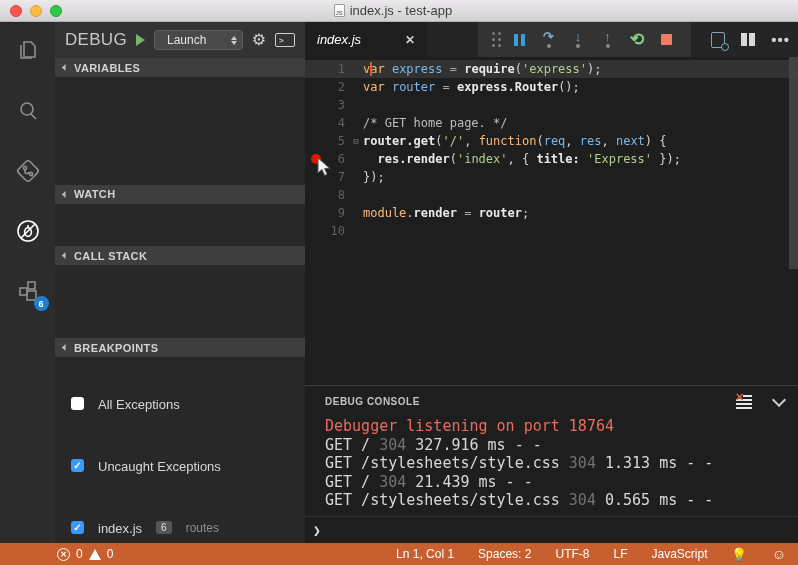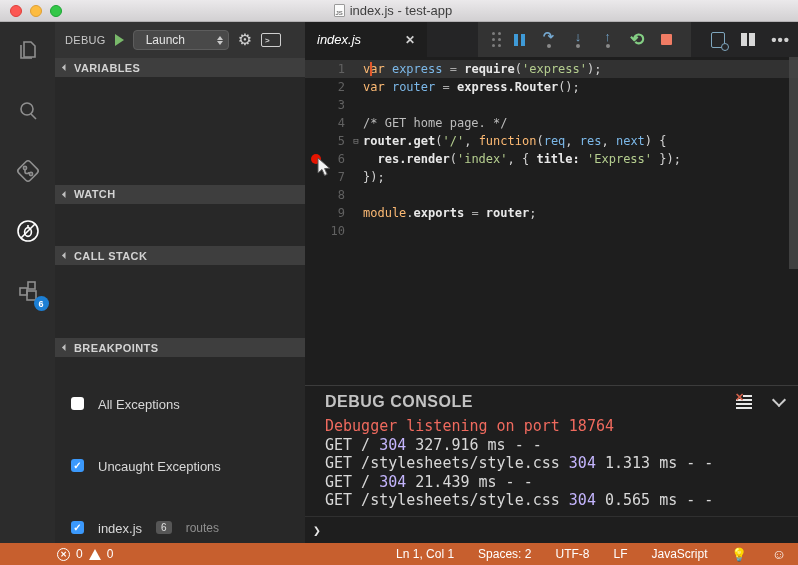--- a/index.html
+++ b/index.html
@@ -27,21 +27,21 @@
   .activitybar { width:55px; background:#2c2c2c; flex:none; display:flex; flex-direction:column; align-items:center; padding-top:14px; gap:30px; }
   .act { position:relative; width:30px; height:30px; display:flex; align-items:center; justify-content:center; cursor:pointer; }
   .act svg { stroke:#8f8f8f; fill:none; stroke-width:1.6; }
   .act.active svg { stroke:#ffffff; }
   .act .badge { position:absolute; right:-6px; bottom:-5px; min-width:15px; height:15px; border-radius:50%;
                 background:#1c7fd4; color:#fff; font-size:9px; font-weight:bold; display:flex; align-items:center; justify-content:center; }
 
   
   .sidebar { width:250px; flex:none; background:#282828; display:flex; flex-direction:column; font-size:13px; color:#d8d8d8; }
   .dbg-toolbar { height:36px; flex:none; background:#333333; display:flex; align-items:center; gap:9px; padding:0 10px; }
-  .dbg-label { font-size:11px; color:#c8c8c8; letter-spacing:.3px; }
+  .dbg-label { font-size:17px; color:#c8c8c8; letter-spacing:.3px; }
   .playbtn { width:0; height:0; border-left:9px solid #79b96a; border-top:6px solid transparent; border-bottom:6px solid transparent; cursor:pointer; }
   .launchsel { background:#494949; border:1px solid #5d5d5d; border-radius:4px; height:20px; flex:1; max-width:96px;
                display:flex; align-items:center; justify-content:space-between; padding:0 5px 0 12px; color:#e4e4e4; font-size:12px; cursor:pointer; }
   .updn { display:flex; flex-direction:column; gap:1px; align-items:center; }
   .updn i { width:0; height:0; border-left:3px solid transparent; border-right:3px solid transparent; }
   .updn .u { border-bottom:4px solid #c9c9c9; } .updn .d { border-top:4px solid #c9c9c9; }
   .gear { color:#d0d0d0; font-size:16px; cursor:pointer; line-height:1; }
   .consolebtn { width:20px; height:14px; border:1px solid #cfcfcf; border-radius:2px; color:#cfcfcf; font-size:8px;
                 display:flex; align-items:center; padding-left:3px; cursor:pointer; font-weight:bold; }
 
@@ -92,29 +92,29 @@
   .tok-fn { color:#e8e8e8; font-weight:bold; } .tok-str { color:#b5ce8f; } .tok-cmt { color:#bdbdbd;text-align:center; }
   .tok-p { color:#d4d4d4; }
   .caret { position:absolute; left:65px; top:2px; width:2px; height:14px; background:#e2572b; }
   .bpdot { position:absolute; left:6px; top:4px; width:10px; height:10px; border-radius:50%; background:#e51400; cursor:pointer; }
   .mousecursor { position:absolute; left:11px; top:100px; z-index:5; pointer-events:none; }
   .vscroll { position:absolute; right:0; top:0; width:9px; height:212px; background:#464646; opacity:.85; cursor:pointer; }
 
   
   .panel { flex:1; border-top:1px solid #3c3c3c; display:flex; flex-direction:column; background:#1e1e1e; min-height:0; }
   .panel-hdr { height:31px; flex:none; display:flex; align-items:center; padding:0 14px 0 20px; }
-  .panel-title { font-size:16px; font-weight:bold; letter-spacing:.5px; color:#c3c3c3; flex:1; }
+  .panel-title { font-size:10px; font-weight:bold; letter-spacing:.5px; color:#c3c3c3; flex:1; }
   .clearic { position:relative; width:16px; height:13px; margin-right:22px; cursor:pointer; }
   .clearic i { position:absolute; left:0; right:0; height:2px; background:#e8e8e8; }
   .clearic i:nth-child(1){ top:0; left:7px;} .clearic i:nth-child(2){ top:4px;} .clearic i:nth-child(3){ top:8px;} .clearic i:nth-child(4){ top:12px;}
   .clearic b { position:absolute; left:-1px; top:-4px; color:#d2604a; font-size:11px; font-weight:bold; }
   .chevdown { width:10px; height:10px; border-left:2px solid #cdcdcd; border-bottom:2px solid #cdcdcd; transform:rotate(-45deg); margin-top:-4px; cursor:pointer; }
   .conout { flex:1; overflow:hidden; padding-left:20px; font-family:"DejaVu Sans Mono", monospace; font-size:15px; }
   .conline { height:18.5px; line-height:18.5px; white-space:pre; }
-  .con-p { color:#d8d8d8; } .con-st { color:#c4b5fd; } .con-err { color:#ef6a5e; }
+  .con-p { color:#d8d8d8; } .con-st { color:#737373; } .con-err { color:#ef6a5e; }
   .coninput { height:27px; flex:none; border-top:1px solid #303030; display:flex; align-items:center; padding-left:8px;
               color:#e8e8e8; font-family:"DejaVu Sans Mono", monospace; font-size:13px; font-weight:bold; cursor:text; }
 
   
   .statusbar { height:22px; flex:none; background:#c75f2e; color:#ffffff; font-size:12px;
                display:flex; align-items:center; padding:0 12px 0 57px; }
   .sb-left { display:flex; align-items:center; gap:6px; }
   .sb-errico { width:13px; height:13px; border-radius:50%; border:1.5px solid #fff; color:#fff; font-size:8px; font-weight:bold;
                display:flex; align-items:center; justify-content:center; }
   .sb-warnico { width:0; height:0; border-left:6px solid transparent; border-right:6px solid transparent; border-bottom:11px solid #fff; }
@@ -288,21 +288,21 @@
 
       <div class="codearea" id="codearea">
         <div class="cl current"><span class="gut">1</span><span class="foldcol"></span><span class="ctext"><span class="tok-kw">var</span><span class="tok-p"> </span><span class="tok-id">express</span><span class="tok-op"> = </span><span class="tok-fn">require</span><span class="tok-p">(</span><span class="tok-str">'express'</span><span class="tok-p">);</span></span><span class="caret"></span></div>
           <div class="cl"><span class="gut">2</span><span class="foldcol"></span><span class="ctext"><span class="tok-kw">var</span><span class="tok-p"> </span><span class="tok-id">router</span><span class="tok-op"> = </span><span class="tok-fn">express.Router</span><span class="tok-p">();</span></span></div>
           <div class="cl"><span class="gut">3</span><span class="foldcol"></span><span class="ctext"></span></div>
           <div class="cl"><span class="gut">4</span><span class="foldcol"></span><span class="ctext"><span class="tok-cmt">/* GET home page. */</span></span></div>
           <div class="cl"><span class="gut">5</span><span class="foldcol">⊟</span><span class="ctext"><span class="tok-fn">router.get</span><span class="tok-p">(</span><span class="tok-str">'/'</span><span class="tok-p">, </span><span class="tok-kw">function</span><span class="tok-p">(</span><span class="tok-id">req</span><span class="tok-p">, </span><span class="tok-id">res</span><span class="tok-p">, </span><span class="tok-id">next</span><span class="tok-p">) {</span></span></div>
           <div class="cl"><span class="bpdot"></span><span class="gut">6</span><span class="foldcol"></span><span class="ctext"><span class="tok-p">  </span><span class="tok-fn">res.render</span><span class="tok-p">(</span><span class="tok-str">'index'</span><span class="tok-p">, { </span><span class="tok-fn">title:</span><span class="tok-p"> </span><span class="tok-str">'Express'</span><span class="tok-p"> });</span></span></div>
           <div class="cl"><span class="gut">7</span><span class="foldcol"></span><span class="ctext"><span class="tok-p">});</span></span></div>
           <div class="cl"><span class="gut">8</span><span class="foldcol"></span><span class="ctext"></span></div>
-          <div class="cl"><span class="gut">9</span><span class="foldcol"></span><span class="ctext"><span class="tok-kw">module</span><span class="tok-p">.</span><span class="tok-fn">exports</span><span class="tok-op"> = </span><span class="tok-fn">router</span><span class="tok-p">;</span></span></div>
+          <div class="cl"><span class="gut">9</span><span class="foldcol"></span><span class="ctext"><span class="tok-kw">module</span><span class="tok-p">.</span><span class="tok-fn">render</span><span class="tok-op"> = </span><span class="tok-fn">router</span><span class="tok-p">;</span></span></div>
           <div class="cl"><span class="gut">10</span><span class="foldcol"></span><span class="ctext"></span></div>
           <svg class="mousecursor" width="16" height="22" viewBox="0 0 16 22">
           <path d="M2 1 L2 16 L6 12.5 L8.6 18.5 L11.2 17.3 L8.6 11.6 L13.6 11.2 Z" fill="#f2f2f2" stroke="#555" stroke-width="1"></path>
         </svg>
         <div class="vscroll"></div>
       </div>
 
       <div class="panel">
         <div class="panel-hdr">
           <span class="panel-title">DEBUG CONSOLE</span>

